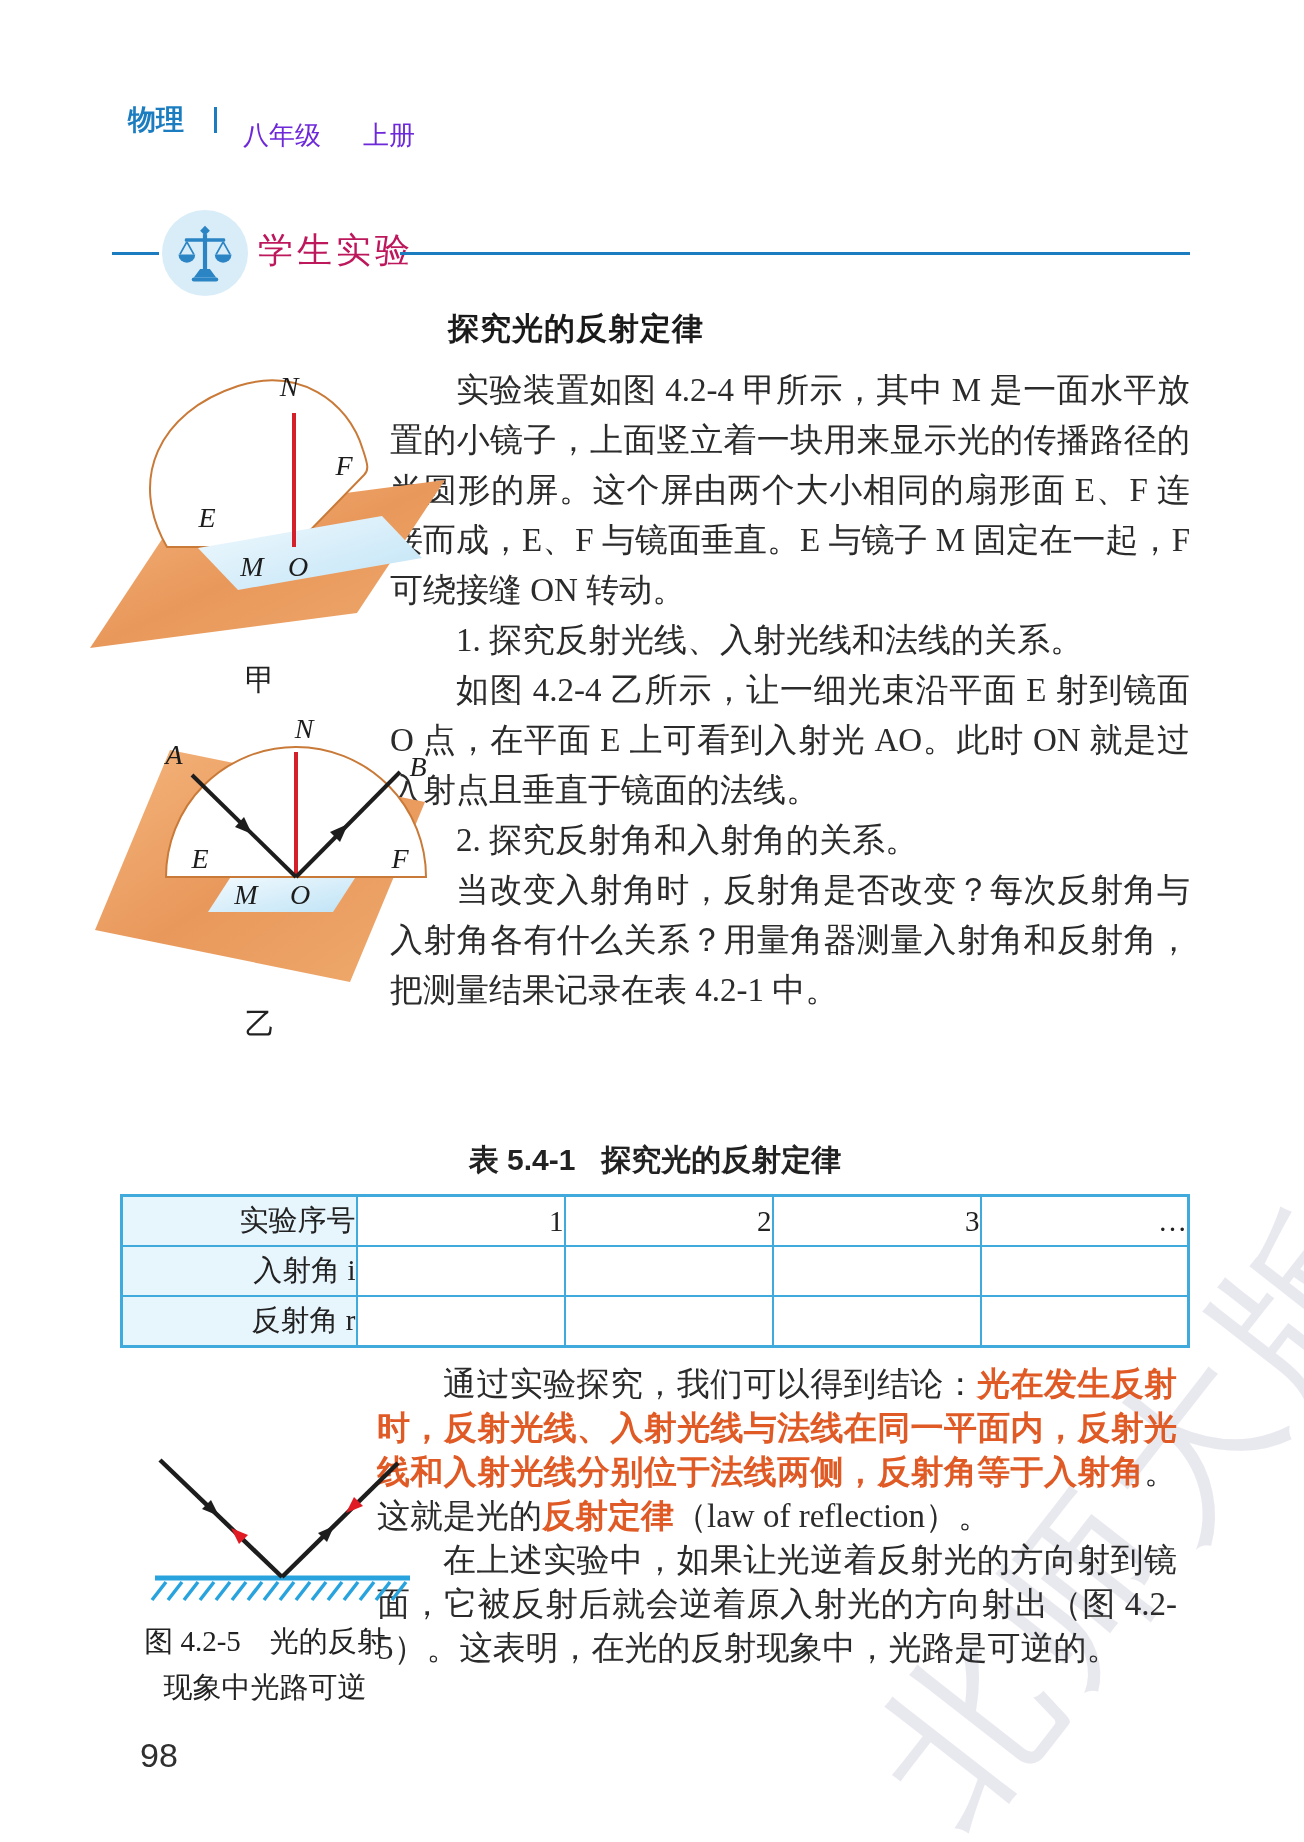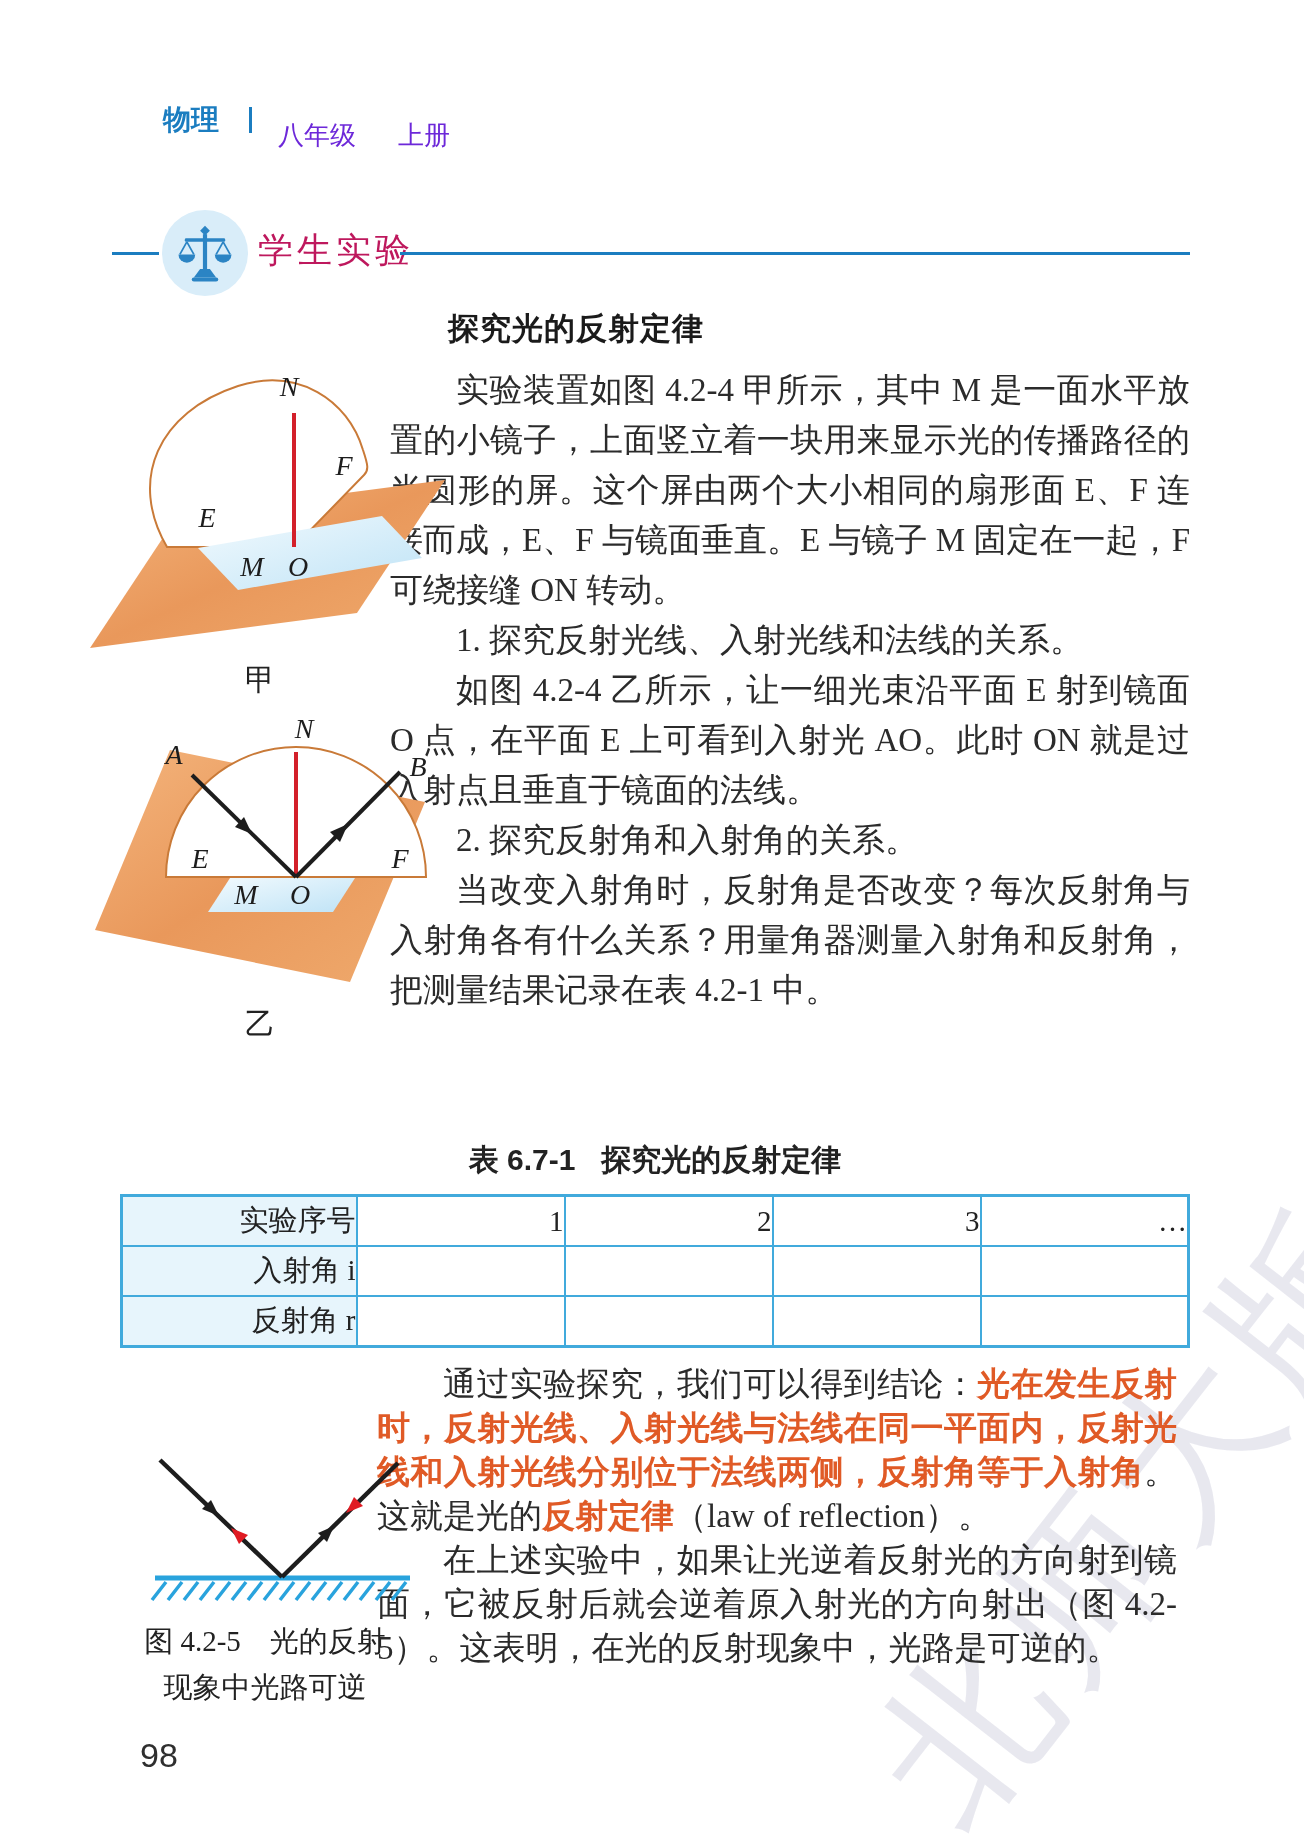--- a/index.html
+++ b/index.html
@@ -8,21 +8,21 @@
     font-family:"Liberation Serif","DejaVu Serif",serif;color:#2f2f2f;
   }
   
   .watermark{
     position:absolute;left:760px;top:1400px;width:760px;text-align:center;
     transform:rotate(-52deg);transform-origin:center;
     font-size:168px;letter-spacing:14px;color:#e3e3ec;opacity:.8;
     font-family:"Liberation Serif",serif;white-space:nowrap;
   }
   
-  .top-header{position:absolute;left:163px;top:86px;display:flex;align-items:center;}
+  .top-header{position:absolute;left:128px;top:86px;display:flex;align-items:center;}
   .subject{font-family:"Liberation Sans","DejaVu Sans",sans-serif;font-weight:bold;font-size:28px;color:#1b7dc0;}
   .hdr-divider{display:inline-block;width:3px;height:26px;background:#1b7dc0;margin:0 26px 0 30px;}
   .grade,.volume{font-family:"Liberation Sans","DejaVu Sans",sans-serif;font-size:26px;color:#6d28d9;margin-top:32px;}
   .volume{margin-left:42px;}
   
   .band-line{position:absolute;top:252px;height:3px;background:#1b7dc0;}
   .band-line.left{left:112px;width:47px;}
   .band-line.right{left:400px;width:790px;}
   .icon-circle{position:absolute;left:162px;top:210px;width:86px;height:86px;border-radius:50%;background:#d9edf9;
     display:flex;align-items:center;justify-content:center;}
@@ -153,21 +153,21 @@
       <text class="svglabel" x="330" y="178" text-anchor="middle">F</text>
       <text class="svglabel" x="176" y="214" text-anchor="middle">M</text>
       <text class="svglabel" x="230" y="214" text-anchor="middle">O</text>
     </svg>
   </div>
   <div class="fig-sublabel" style="top:1004px;">乙</div>
 
 
   <div class="table-block">
     <div class="table-title">
-      <span class="tt-prefix">表 6.7-1</span><span>探究光的反射定律</span>
+      <span class="tt-prefix">表 5.4-1</span><span>探究光的反射定律</span>
     </div>
     <table class="exp">
       <colgroup>
           <col class="c0">
           <col>
           <col>
           <col>
           <col>
         </colgroup>
       <tbody>

